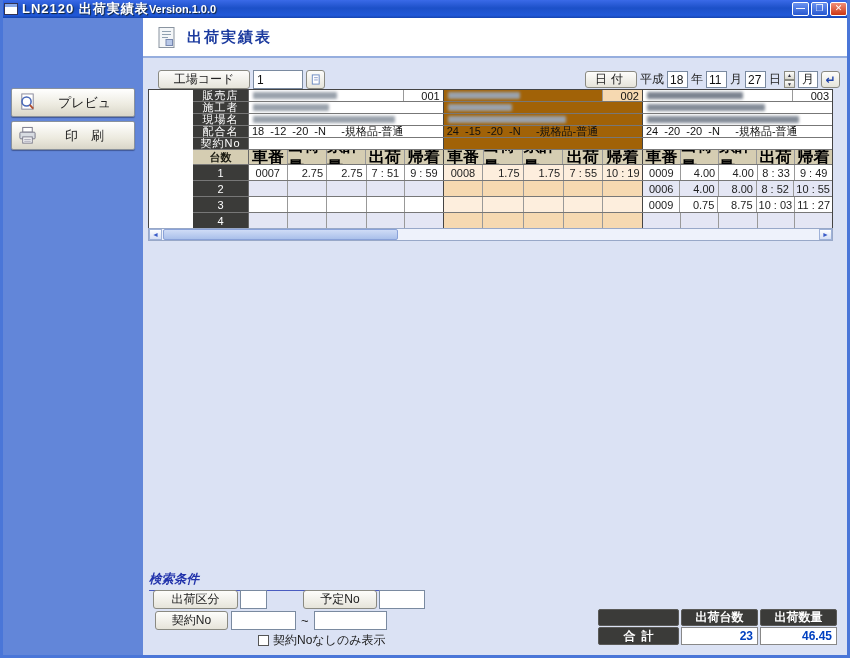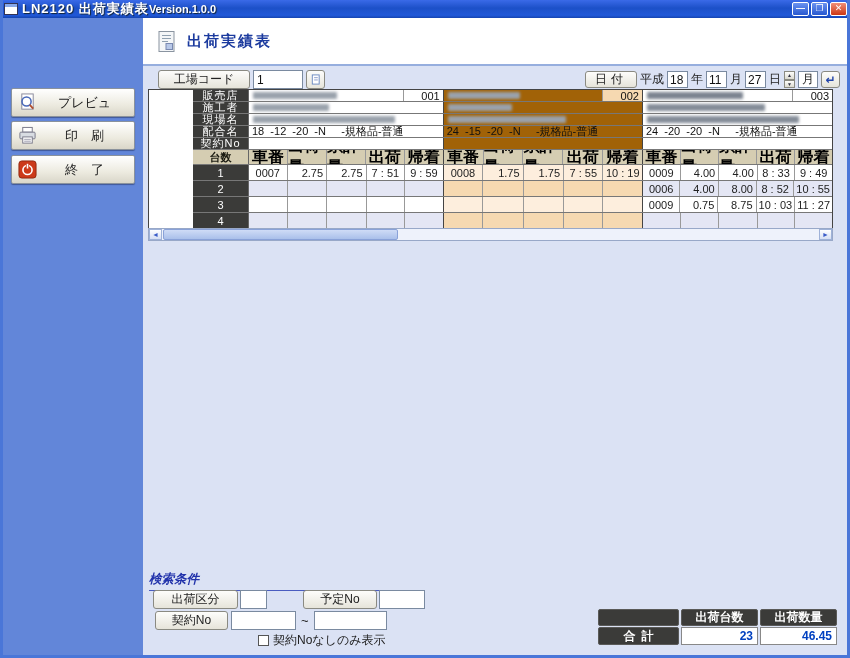--- a/index.html
+++ b/index.html
@@ -24,21 +24,21 @@
   
   .sidebar { position:absolute; left:-3px; top:18px; width:143px; height:640px; background:#6286d9; }
   .sbtn { position:absolute; left:11px; width:124px; height:29px; border:1px solid #8a929c; border-radius:2px;
     background:linear-gradient(to bottom,#ffffff,#eceadf 60%,#d9d6c9);
     display:flex; align-items:center; padding:0 6px; box-shadow:0 1px 1px rgba(0,0,30,.35); cursor:pointer; }
   .sbtn svg { width:19px; height:19px; flex:none; margin-right:4px; }
   .sbtn .slabel { flex:1; text-align:center; font-size:13px; color:#222; white-space:nowrap; }
 
   
   .main { position:absolute; left:140px; top:18px; width:707px; height:640px; background:#dbe2f4; }
-  .mainheader { position:absolute; left:0; top:0; width:100%; height:48px; background:#ffffff;
+  .mainheader { position:absolute; left:0; top:0; width:100%; height:40px; background:#ffffff;
     border-bottom:2px solid #96aede; display:flex; align-items:center; padding-left:14px; }
   .mainheader svg { width:20px; height:23px; margin-right:10px; }
   .mainheader .htitle { font-size:15px; font-weight:bold; color:#1b3a9e; letter-spacing:2px; }
 
   
   .lbtn { border:1px solid #8a8a82; border-radius:3px; color:#222; font-size:12px;
     background:linear-gradient(to bottom,#fdfdfb,#e6e4da); display:flex; align-items:center; justify-content:center;
     cursor:pointer; white-space:nowrap; }
   .tinput { border:1px solid #7a8aa0; background:#fff; font-size:12px; padding:0 3px;
     font-family:"Liberation Sans",sans-serif; color:#111; }
@@ -166,29 +166,20 @@
     <div class="sbtn" style="top:103px">
       <svg viewBox="0 0 20 20">
         <rect x="5" y="1.5" width="10" height="5" fill="#fff" stroke="#778"></rect>
         <rect x="2" y="6.5" width="16" height="7" rx="1" fill="#d8dce2" stroke="#778"></rect>
         <rect x="5" y="11.5" width="10" height="6.5" fill="#fff" stroke="#778"></rect>
         <line x1="6.5" y1="14" x2="13.5" y2="14" stroke="#99a"></line>
         <line x1="6.5" y1="16" x2="13.5" y2="16" stroke="#99a"></line>
       </svg>
       <span class="slabel">印　刷</span>
     </div>
-    <div class="sbtn" style="top:137px">
-      <svg viewBox="0 0 20 20">
-        <rect x="1" y="1" width="18" height="18" rx="3" fill="#cc3a1a" stroke="#902810"></rect>
-        <circle cx="10" cy="10.5" r="4.8" fill="none" stroke="#fff" stroke-width="1.7"></circle>
-        <line x1="10" y1="3.5" x2="10" y2="9.5" stroke="#cc3a1a" stroke-width="3.4"></line>
-        <line x1="10" y1="4" x2="10" y2="9" stroke="#fff" stroke-width="1.7"></line>
-      </svg>
-      <span class="slabel">終　了</span>
-    </div>
   </div>
 
   <div class="main">
 
     <div class="mainheader">
       <svg viewBox="0 0 20 22">
         <rect x="2" y="1" width="15" height="20" fill="#f4f6f8" stroke="#8a94a0"></rect>
         <line x1="5" y1="5" x2="14" y2="5" stroke="#90a0b0"></line>
         <line x1="5" y1="8" x2="14" y2="8" stroke="#90a0b0"></line>
         <line x1="5" y1="11" x2="11" y2="11" stroke="#90a0b0"></line>

